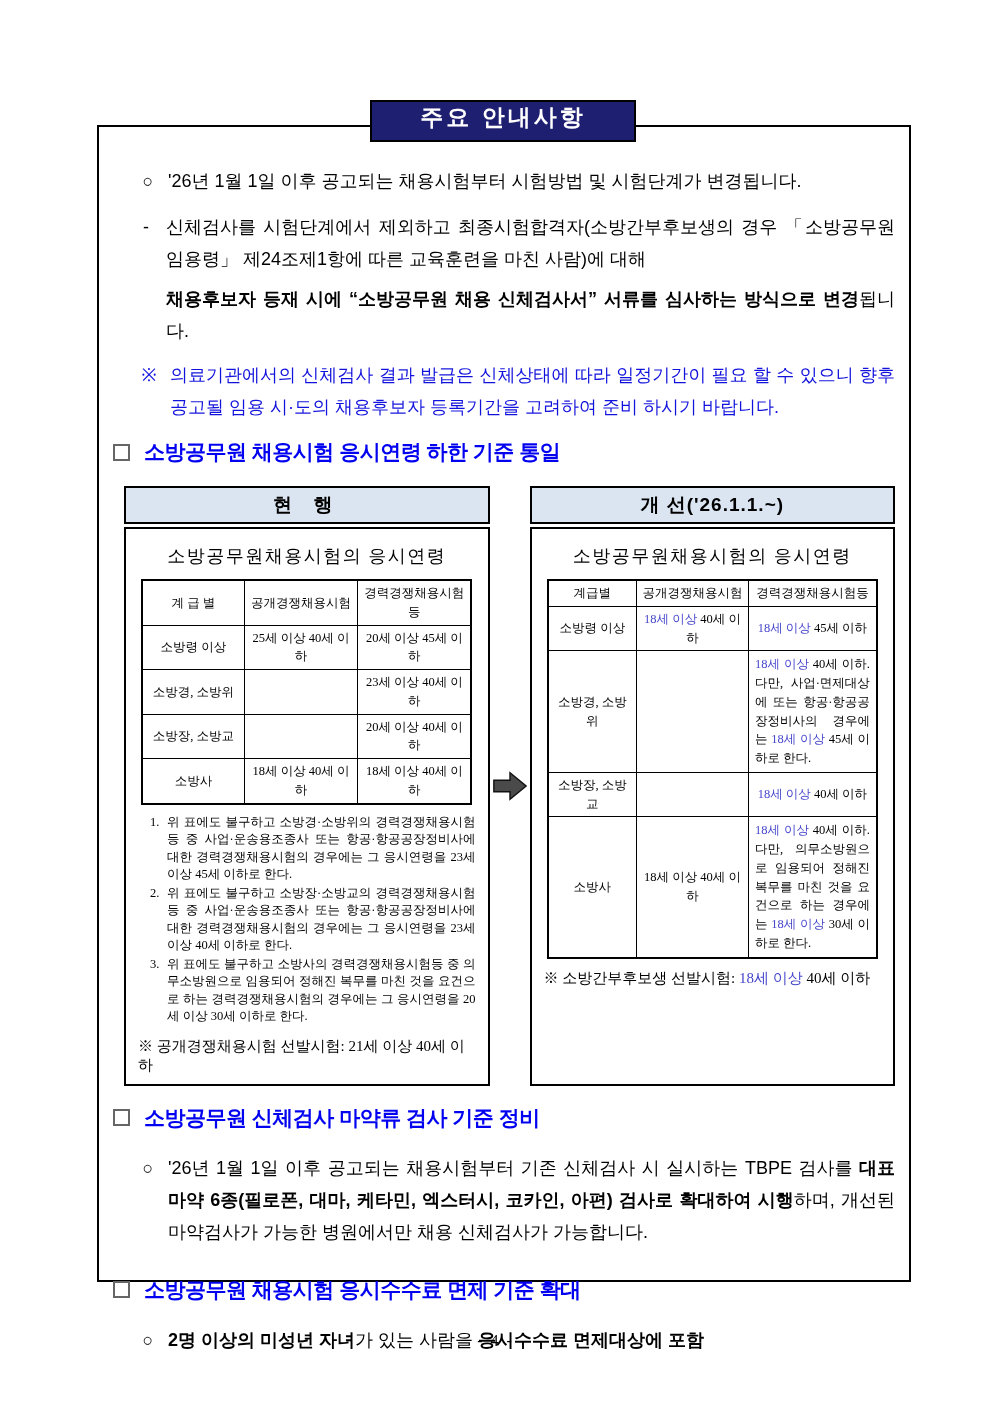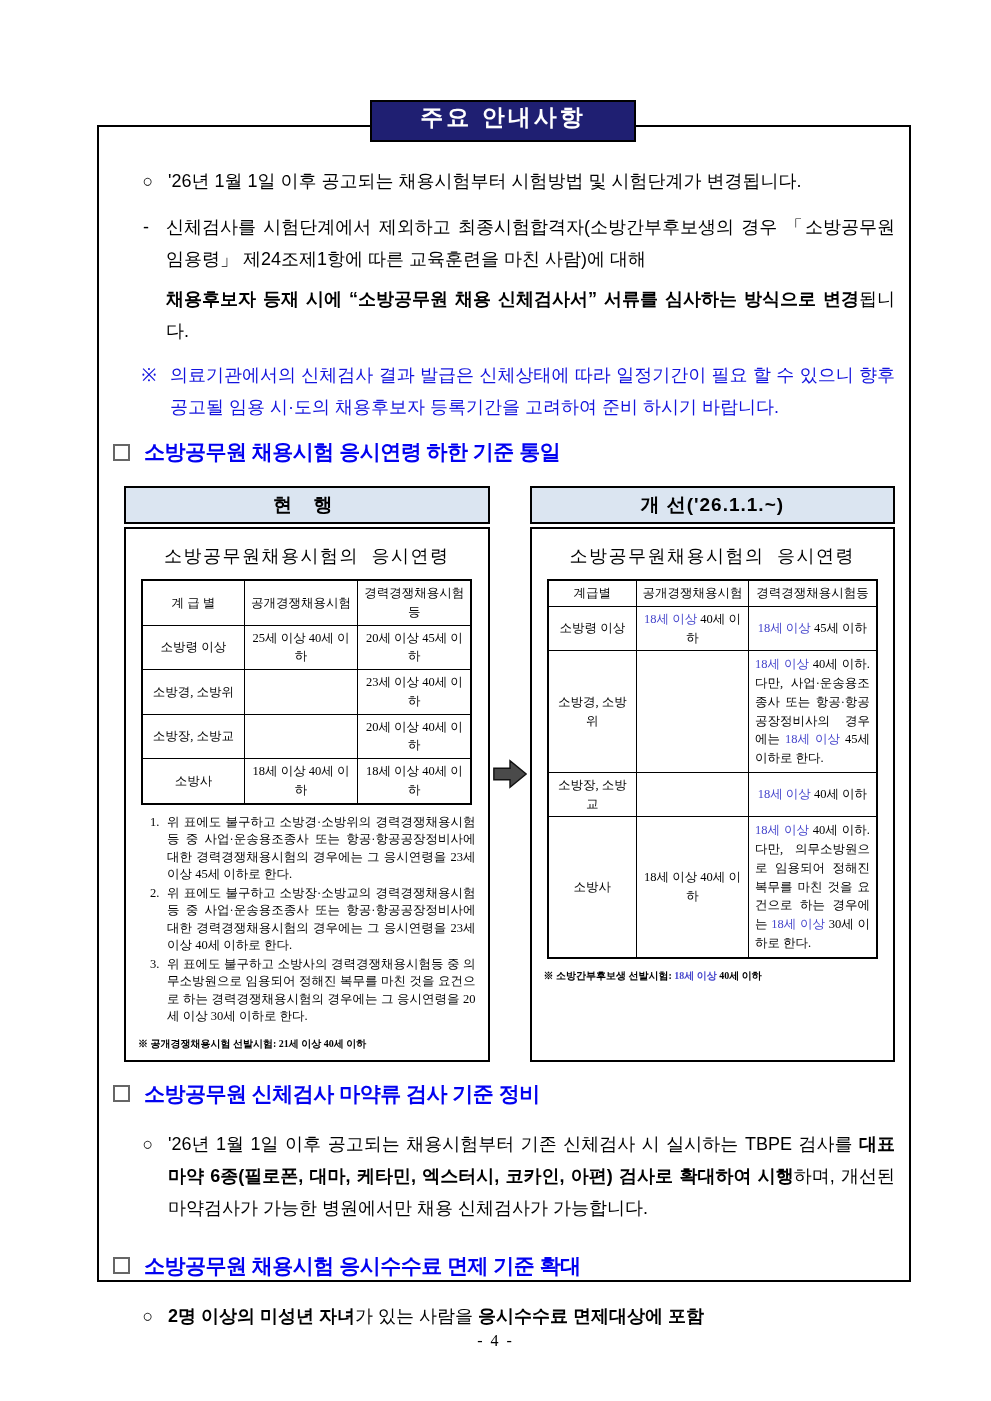--- a/index.html
+++ b/index.html
@@ -51,37 +51,37 @@
     text-align:center;font-weight:bold;font-size:19px;padding:4px 16px;
   }
   .panel-header.cur{letter-spacing:8px;}
   .panel-header.imp{letter-spacing:1px;}
   .panel-body{
     border:2px solid #000;margin-top:3px;flex:1;padding:13px 10px 9px;
     display:flex;flex-direction:column;font-family:"Liberation Serif",serif;
   }
   .panel-title{
     text-align:center;font-size:18px;letter-spacing:1.5px;margin:2px 0 11px;
-    font-family:Liberation Mono, monospace;
+    font-family:Liberation Serif, serif;
   }
   table.age-table{
     border-collapse:collapse;margin:0 auto;width:97%;
     font-size:12.5px;border:2.5px solid #000;
   }
   table.age-table th,table.age-table td{
     border:1px solid #000;text-align:center;vertical-align:middle;
     padding:3px 4px;font-weight:normal;line-height:1.5;
   }
   table.age-table td.cell-long{text-align:justify;padding:4px 6px;}
   .notes{font-size:12.5px;line-height:1.4;margin-top:7px;padding:0 2px;}
   .notes-label{margin-left:2px;}
   .notes ol{list-style:none;margin:2px 0 0 12px;counter-reset:n;}
   .notes li{counter-increment:n;position:relative;padding-left:17px;text-align:justify;margin-bottom:1px;}
   .notes li::before{content:counter(n) ".";position:absolute;left:0;}
-  .footnote{font-size:10px;margin-top:10px;padding-left:2px;font-weight:bold;}
+  .footnote{font-size:15px;margin-top:10px;padding-left:2px;}
   .footer{
     position:absolute;left:0;top:1332px;width:100%;text-align:center;
     font-size:16px;font-family:"Liberation Serif",serif;letter-spacing:2px;
   }
 </style>
 </head>
 <body>
 
 <div class="page">
 
@@ -193,21 +193,21 @@
             </thead>
             <tbody>
                 <tr>
                   <td><span>소방령 이상</span></td>
                   <td><span class="run-tblue">18세 이상</span><span> 40세 이하</span></td>
                   <td><span class="run-tblue">18세 이상</span><span> 45세 이하</span></td>
                 </tr>
                 <tr>
                   <td><span>소방경, 소방위</span></td>
                   <td><span></span></td>
-                  <td class="cell-long"><span class="run-tblue">18세 이상</span><span> 40세 이하. 다만, 사업·운송용조종사 또는 항공·항공공장정비사의 경우에는 </span><span class="run-tblue">18세 이상</span><span> 45세 이하로 한다.</span></td>
+                  <td class="cell-long"><span class="run-tblue">18세 이상</span><span> 40세 이하. 다만, 사업·면제대상에 또는 항공·항공공장정비사의 경우에는 </span><span class="run-tblue">18세 이상</span><span> 45세 이하로 한다.</span></td>
                 </tr>
                 <tr>
                   <td><span>소방장, 소방교</span></td>
                   <td><span></span></td>
                   <td><span class="run-tblue">18세 이상</span><span> 40세 이하</span></td>
                 </tr>
                 <tr>
                   <td><span>소방사</span></td>
                   <td><span>18세 이상 40세 이하</span></td>
                   <td class="cell-long"><span class="run-tblue">18세 이상</span><span> 40세 이하. 다만, 의무소방원으로 임용되어 정해진 복무를 마친 것을 요건으로 하는 경우에는 </span><span class="run-tblue">18세 이상</span><span> 30세 이하로 한다.</span></td>

